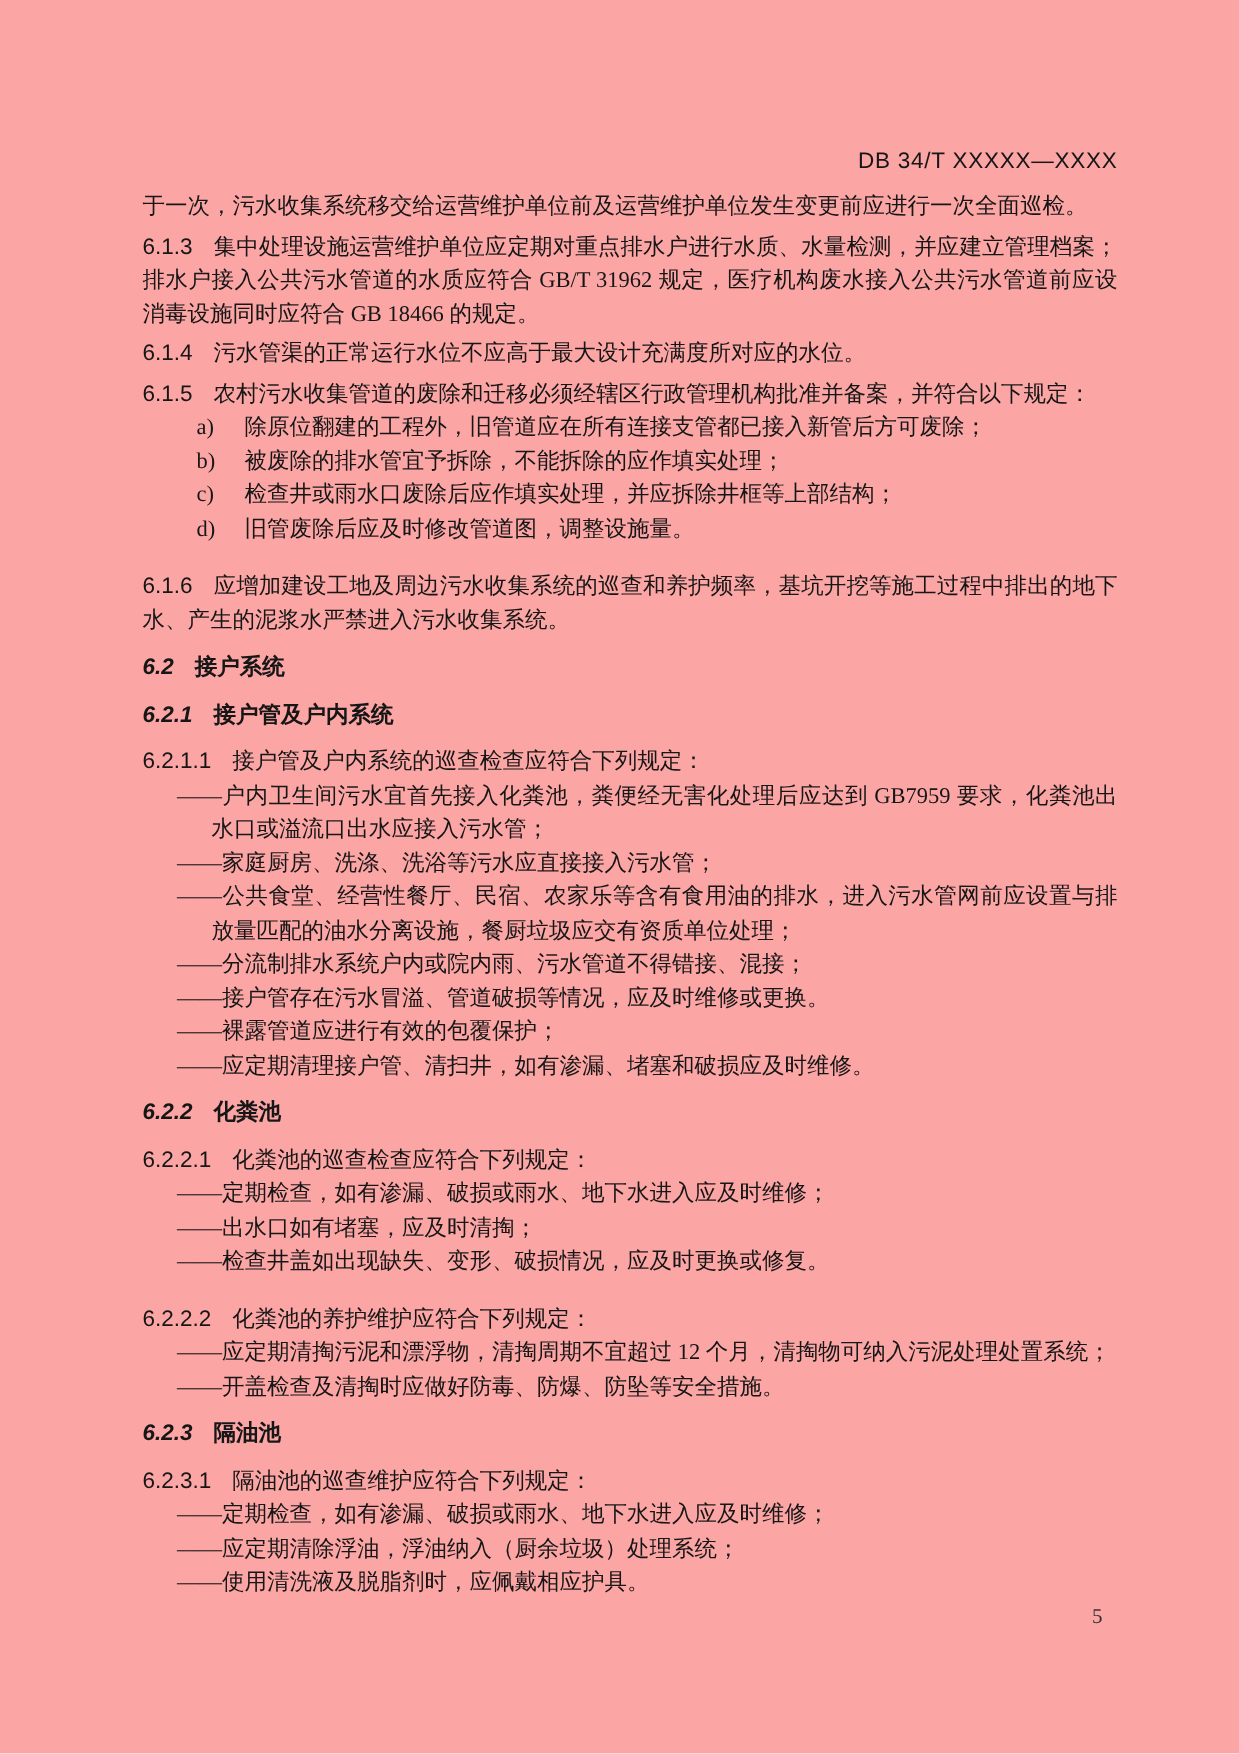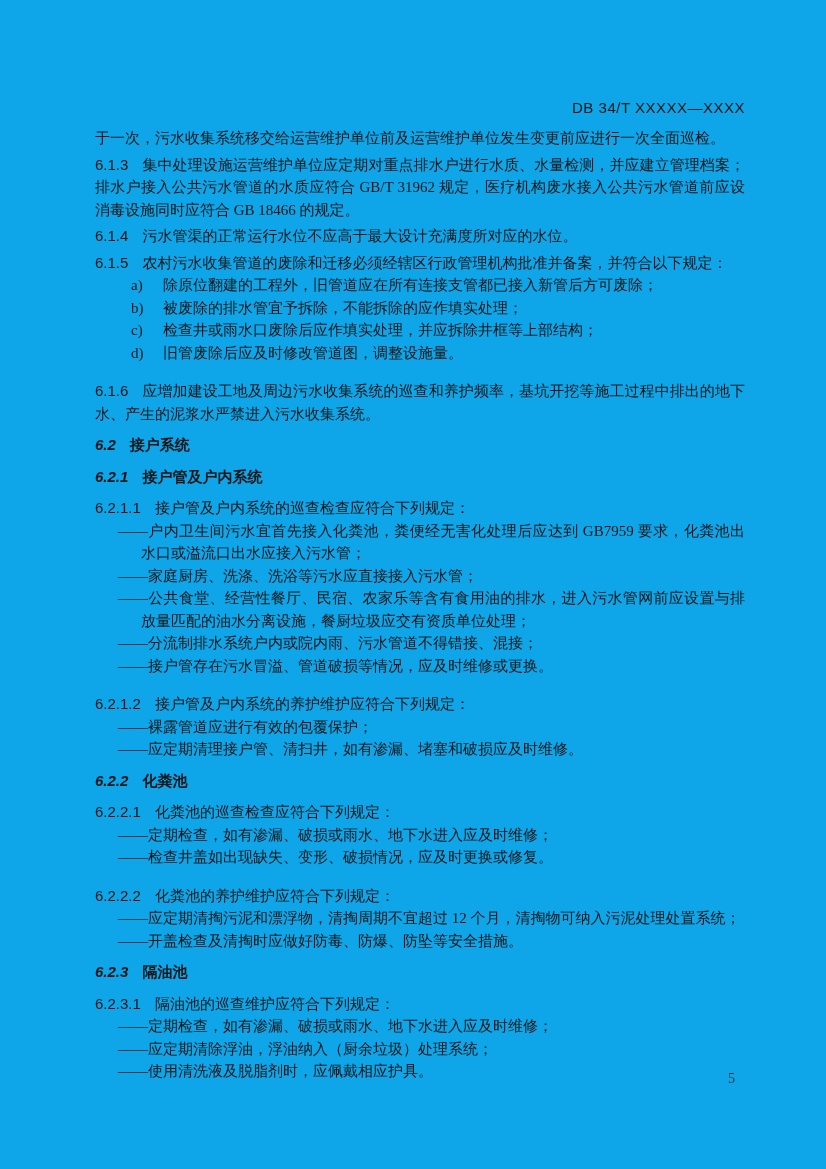--- a/index.html
+++ b/index.html
@@ -4,21 +4,21 @@
 <style>
   html, body {
     margin: 0;
     padding: 0;
     background: #ffffff;
   }
   .page {
     position: relative;
     width: 826px;
     height: 1169px;
-    background: #0ea5e9;
+    background: #fca5a5;
     color: #161616;
     font-family: "Liberation Serif", "DejaVu Serif", serif;
     overflow: hidden;
   }
   .header {
     position: absolute;
     top: 99px;
     left: 95px;
     width: 650px;
     text-align: right;
@@ -96,26 +96,26 @@
       <div class="block b-item-letter"><span class="num">d)</span><span class="txt">旧管废除后应及时修改管道图，调整设施量。</span></div>
       <div class="block b-clause"><span class="num">6.1.6</span><span class="txt">应增加建设工地及周边污水收集系统的巡查和养护频率，基坑开挖等施工过程中排出的地下水、产生的泥浆水严禁进入污水收集系统。</span></div>
       <div class="block b-heading"><span class="num">6.2</span><span class="txt">接户系统</span></div>
       <div class="block b-heading"><span class="num">6.2.1</span><span class="txt">接户管及户内系统</span></div>
       <div class="block b-clause"><span class="num">6.2.1.1</span><span class="txt">接户管及户内系统的巡查检查应符合下列规定：</span></div>
       <div class="block b-item-dash"><span class="txt">——户内卫生间污水宜首先接入化粪池，粪便经无害化处理后应达到 GB7959 要求，化粪池出水口或溢流口出水应接入污水管；</span></div>
       <div class="block b-item-dash"><span class="txt">——家庭厨房、洗涤、洗浴等污水应直接接入污水管；</span></div>
       <div class="block b-item-dash"><span class="txt">——公共食堂、经营性餐厅、民宿、农家乐等含有食用油的排水，进入污水管网前应设置与排放量匹配的油水分离设施，餐厨垃圾应交有资质单位处理；</span></div>
       <div class="block b-item-dash"><span class="txt">——分流制排水系统户内或院内雨、污水管道不得错接、混接；</span></div>
       <div class="block b-item-dash"><span class="txt">——接户管存在污水冒溢、管道破损等情况，应及时维修或更换。</span></div>
-      <div class="block b-clause"><span class="num">6.2.1.2</span><span class="txt">接户管及户内系统的养护维护应符合下列规定：</span></div>
       <div class="block b-item-dash"><span class="txt">——裸露管道应进行有效的包覆保护；</span></div>
       <div class="block b-item-dash"><span class="txt">——应定期清理接户管、清扫井，如有渗漏、堵塞和破损应及时维修。</span></div>
       <div class="block b-heading"><span class="num">6.2.2</span><span class="txt">化粪池</span></div>
       <div class="block b-clause"><span class="num">6.2.2.1</span><span class="txt">化粪池的巡查检查应符合下列规定：</span></div>
       <div class="block b-item-dash"><span class="txt">——定期检查，如有渗漏、破损或雨水、地下水进入应及时维修；</span></div>
+      <div class="block b-item-dash"><span class="txt">——出水口如有堵塞，应及时清掏；</span></div>
       <div class="block b-item-dash"><span class="txt">——检查井盖如出现缺失、变形、破损情况，应及时更换或修复。</span></div>
       <div class="block b-clause"><span class="num">6.2.2.2</span><span class="txt">化粪池的养护维护应符合下列规定：</span></div>
       <div class="block b-item-dash"><span class="txt">——应定期清掏污泥和漂浮物，清掏周期不宜超过 12 个月，清掏物可纳入污泥处理处置系统；</span></div>
       <div class="block b-item-dash"><span class="txt">——开盖检查及清掏时应做好防毒、防爆、防坠等安全措施。</span></div>
       <div class="block b-heading"><span class="num">6.2.3</span><span class="txt">隔油池</span></div>
       <div class="block b-clause"><span class="num">6.2.3.1</span><span class="txt">隔油池的巡查维护应符合下列规定：</span></div>
       <div class="block b-item-dash"><span class="txt">——定期检查，如有渗漏、破损或雨水、地下水进入应及时维修；</span></div>
       <div class="block b-item-dash"><span class="txt">——应定期清除浮油，浮油纳入（厨余垃圾）处理系统；</span></div>
       <div class="block b-item-dash"><span class="txt">——使用清洗液及脱脂剂时，应佩戴相应护具。</span></div>
     </div>

